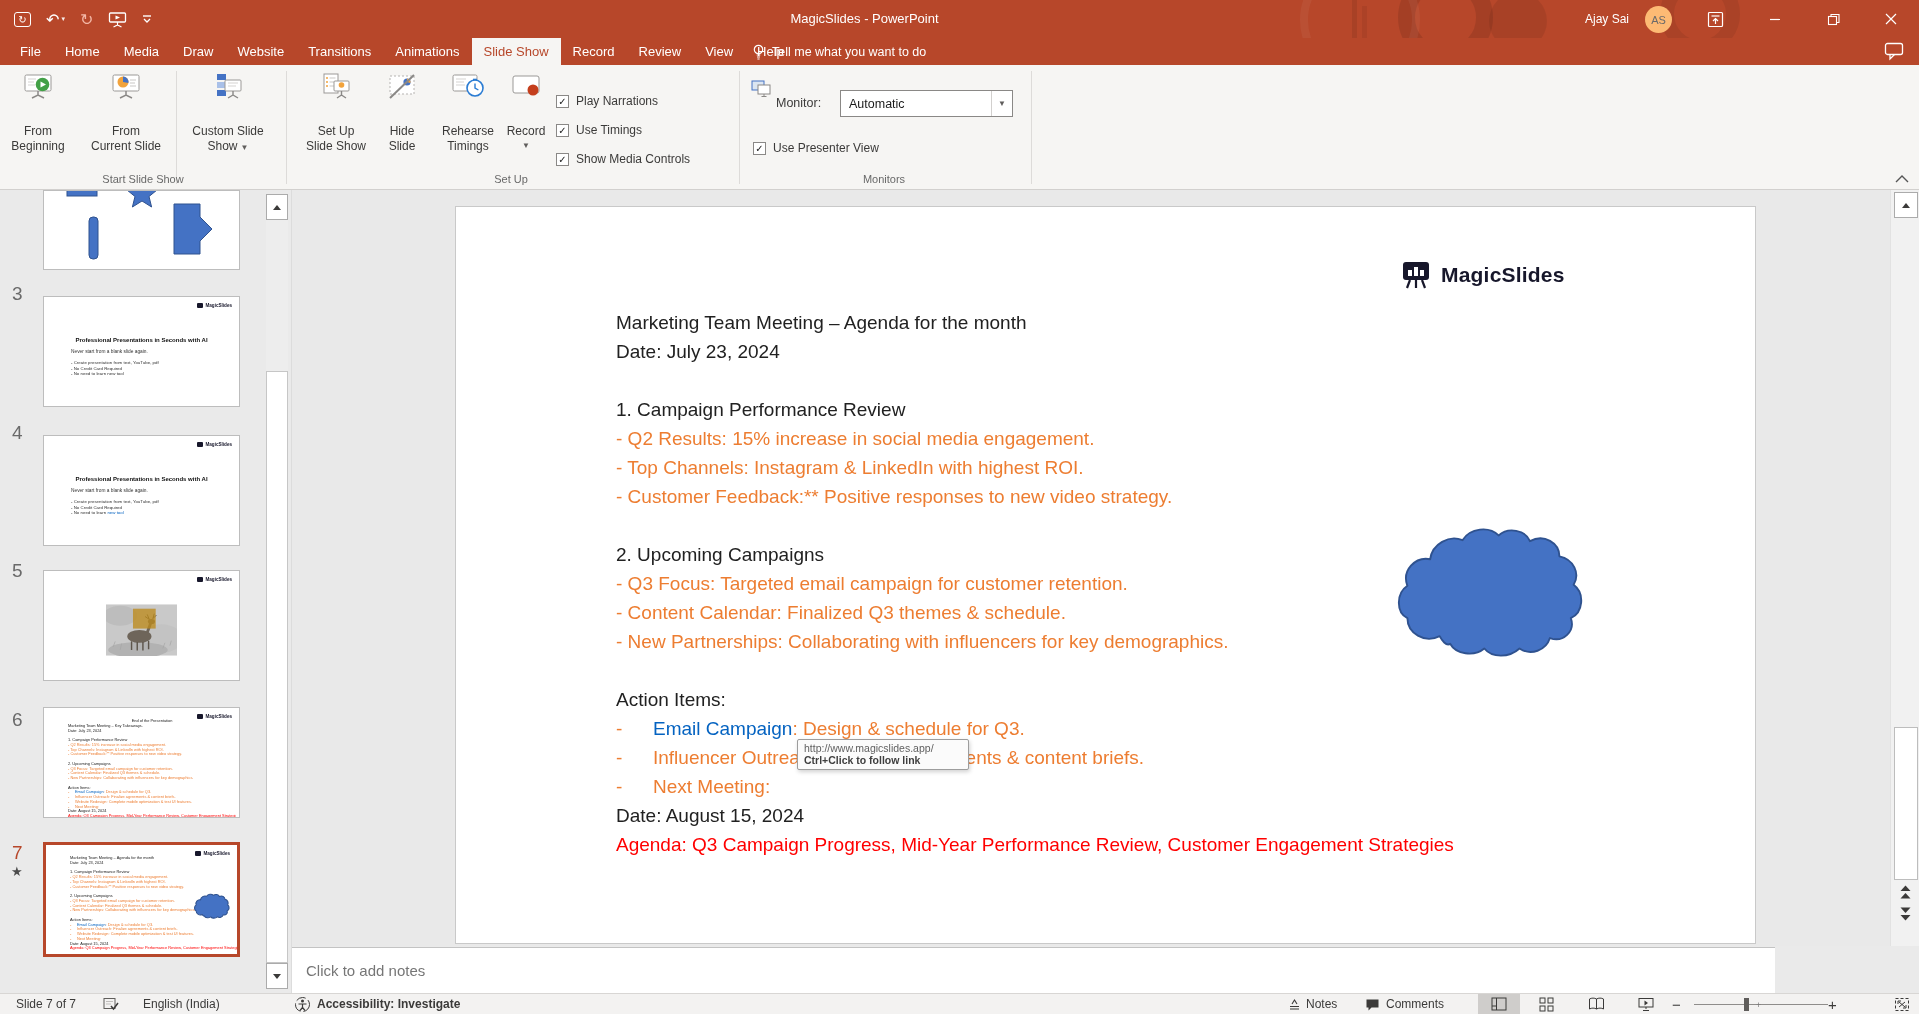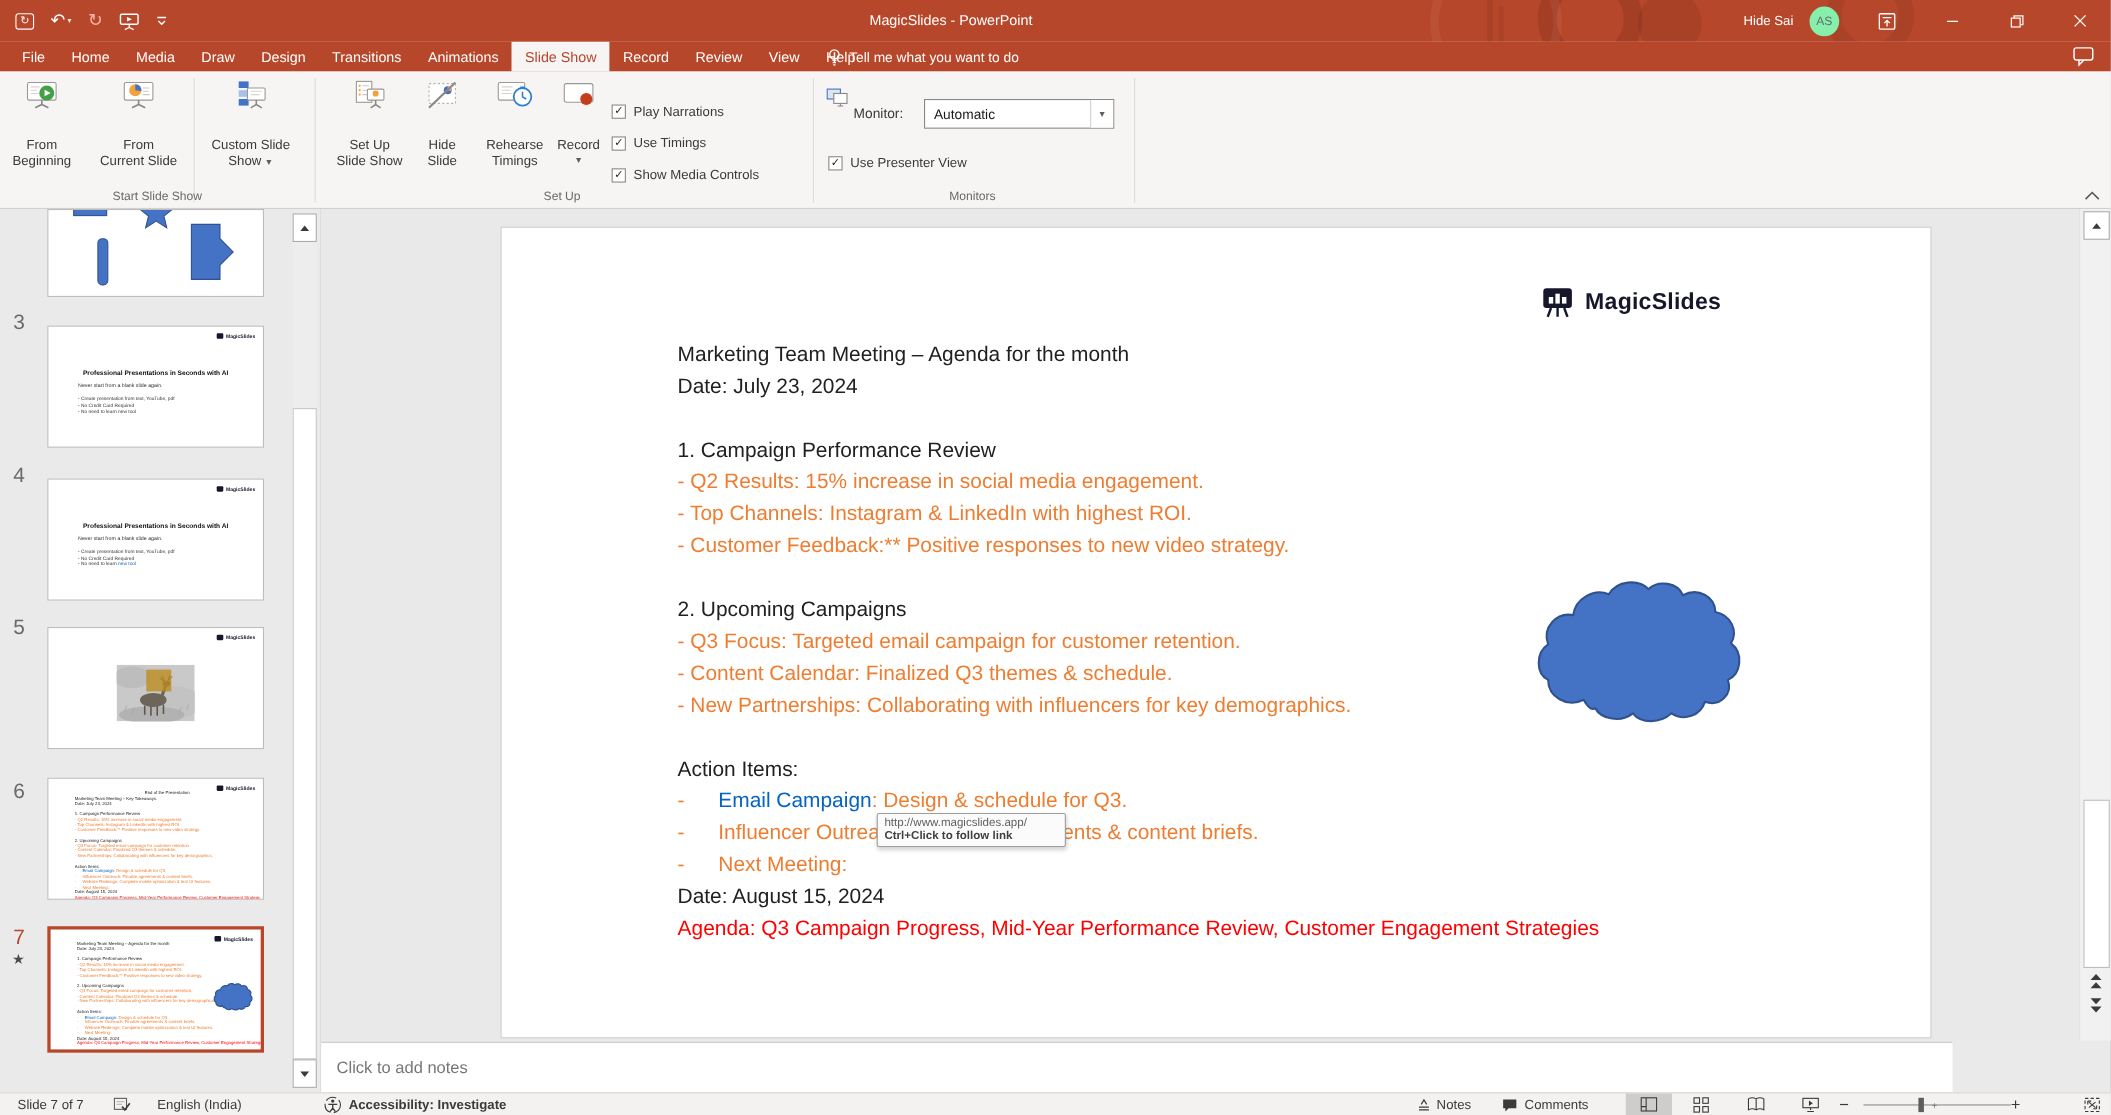--- a/index.html
+++ b/index.html
@@ -20,21 +20,21 @@
   .d5{position:absolute;left:1362px;top:6px;width:5px;height:32px;background:rgba(0,0,0,.06)}
   .d6{left:1660px;top:-26px;width:80px;height:80px;border:14px solid rgba(0,0,0,.07)}
   .qat{position:absolute;left:14px;top:0;height:38px;display:flex;align-items:center;gap:15px;color:#fff}
   .q{display:flex;align-items:center;justify-content:center;height:20px}
   .q-save{width:17px;height:15px;border:1px solid #fff;border-radius:3px;font-size:10px;line-height:13px;text-align:center}
   .q-undo{font-size:16px}
   .q-caret{font-size:7px;margin-left:2px;opacity:.9}
   .q-redo{font-size:16px;color:#f3b7a6}
   .tb-title{position:absolute;left:0;right:0;top:0;height:38px;line-height:38px;text-align:center;color:#fff;font-size:13px;margin-left:-190px;pointer-events:none}
   .tb-user{position:absolute;left:1585px;top:0;height:38px;display:flex;align-items:center;color:#fff;font-size:12px}
-  .avatar{position:absolute;left:1645px;top:6px;width:27px;height:27px;border-radius:50%;background:#86efac;color:#6a6a6a;font-size:11px;display:flex;align-items:center;justify-content:center}
+  .avatar{position:absolute;left:1645px;top:6px;width:27px;height:27px;border-radius:50%;background:#fdba74;color:#6a6a6a;font-size:11px;display:flex;align-items:center;justify-content:center}
   .winbtn{position:absolute;top:0;width:46px;height:38px;display:flex;align-items:center;justify-content:center}
   .rdo{left:1692px}.wmin{left:1752px}.wres{left:1810px}.wclo{left:1868px}
 
   
   .tabrow{position:absolute;left:0;top:38px;width:1919px;height:27px;background:var(--accent)}
   .tabs{position:absolute;left:8px;top:0;height:27px;display:flex}
   .tab{padding:0 12px;display:flex;align-items:center;color:#fff;font-size:13px;white-space:nowrap}
   .tab.active{background:#f6f5f3;color:var(--accent)}
   .tellme{position:absolute;left:752px;top:0;height:27px;display:flex;align-items:center;gap:7px;color:#fff;font-size:12.5px}
   .tab-comment{position:absolute;left:1884px;top:4px;width:22px;height:20px}
@@ -137,21 +137,21 @@
           </svg>
       </span>
       <span class="q">
           <svg width="10" height="12" viewBox="0 0 10 12">
             <path d="M1 3 h8" stroke="#fff" stroke-width="1.4"></path>
             <path d="M2 6 l3 3 3-3" fill="none" stroke="#fff" stroke-width="1.3"></path>
           </svg>
         </span>
     </div>
     <div class="tb-title">MagicSlides - PowerPoint</div>
-    <div class="tb-user">Hide Sai</div>
+    <div class="tb-user">Ajay Sai</div>
     <div class="avatar">AS</div>
     <div class="winbtn rdo">
       <svg width="17" height="17" viewBox="0 0 17 17">
           <rect x="1.5" y="1.5" width="14" height="14" rx="1" fill="none" stroke="#fff" stroke-width="1.2"></rect>
           <path d="M4.5 5 h8" stroke="#fff" stroke-width="1.2"></path>
           <path d="M8.5 13 V8 M6 10 l2.5-2.5 L11 10" fill="none" stroke="#fff" stroke-width="1.2"></path>
         </svg>
     </div>
     <div class="winbtn wmin">
         <svg width="12" height="12" viewBox="0 0 12 12">
@@ -170,21 +170,21 @@
         </svg>
       </div>
   </div>
 
   <div class="tabrow">
     <div class="tabs" id="tabs">
         <div class="tab">File</div>
         <div class="tab">Home</div>
         <div class="tab">Media</div>
         <div class="tab">Draw</div>
-        <div class="tab">Design</div>
+        <div class="tab">Website</div>
         <div class="tab">Transitions</div>
         <div class="tab">Animations</div>
         <div class="tab active">Slide Show</div>
         <div class="tab">Record</div>
         <div class="tab">Review</div>
         <div class="tab">View</div>
         <div class="tab">Help</div>
       </div>
     <div class="tellme">
       <svg width="13" height="16" viewBox="0 0 13 16">

